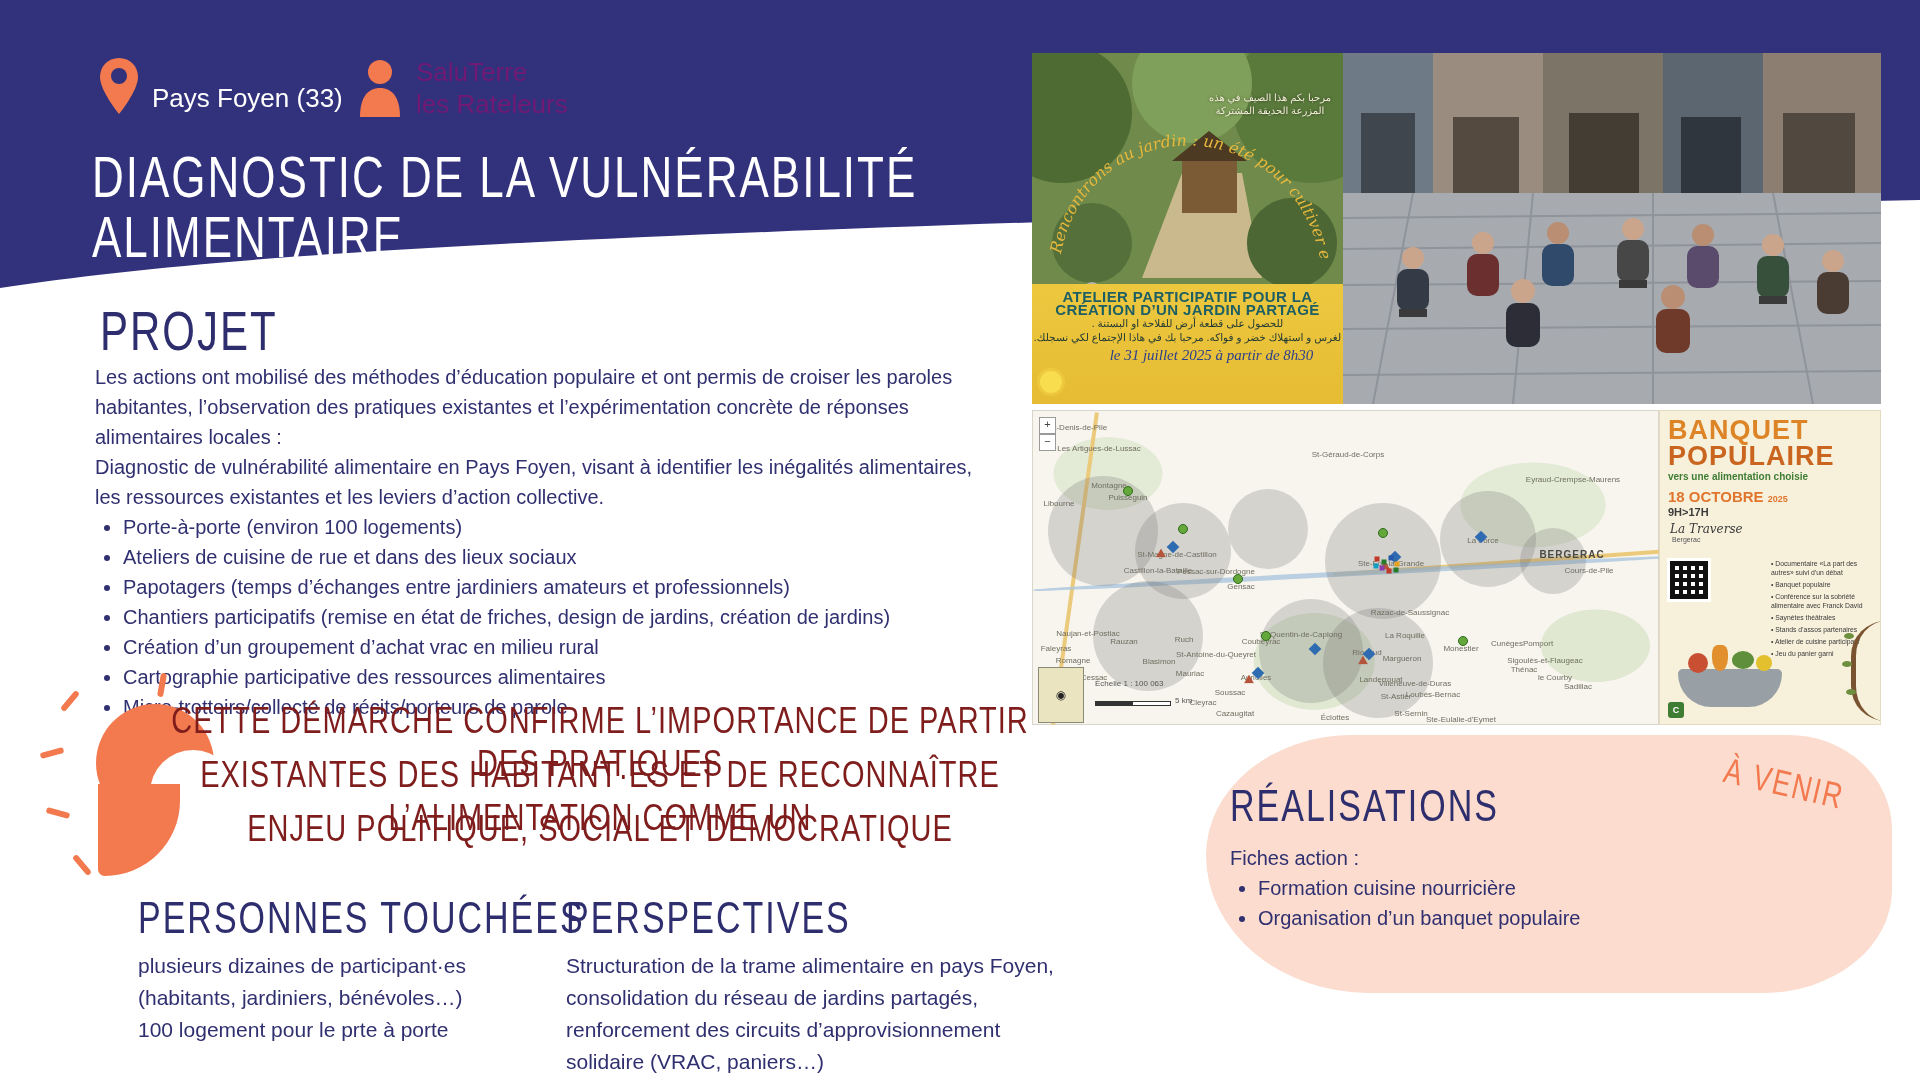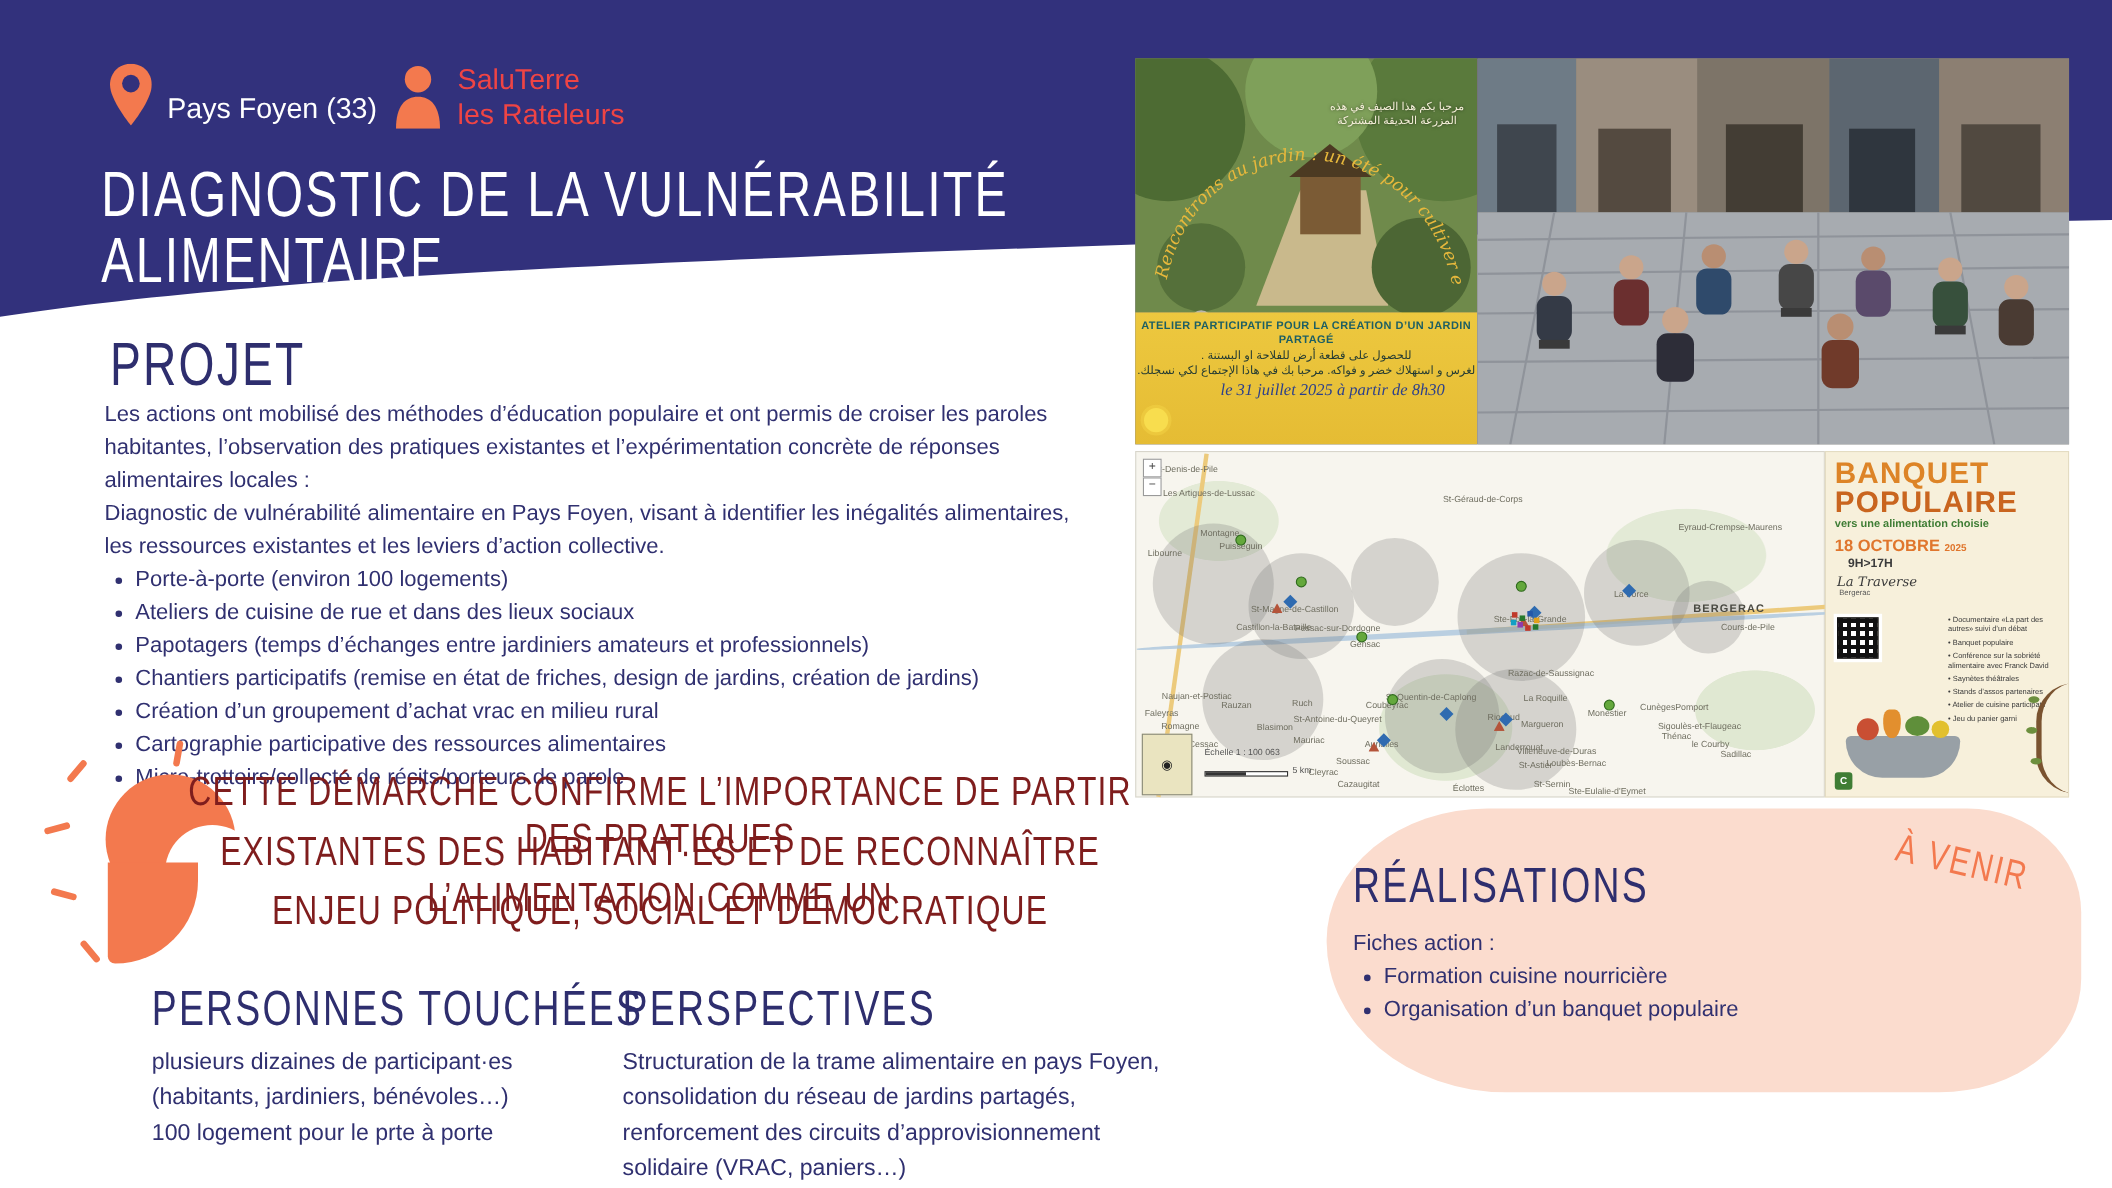--- a/index.html
+++ b/index.html
@@ -6,31 +6,31 @@
   .page{position:relative;width:1920px;height:1080px;overflow:hidden;background:#ffffff;
         font-family:"Liberation Sans",sans-serif;color:#303070;}
   .abs{position:absolute;}
   .sy{display:inline-block;transform:scaleY(1.32);transform-origin:0 0;letter-spacing:2px;font-weight:400;}
   .syc{display:inline-block;transform:scaleY(1.28);transform-origin:50% 0;letter-spacing:1px;}
   h1,h2,h3{margin:0;font-weight:400;text-decoration:underline;}
 
   
   .band-svg{position:absolute;left:0;top:0;width:1920px;height:300px;}
   .loc-badge{left:100px;top:58px;display:flex;align-items:flex-end;gap:14px;color:#fff;}
-  .org-badge{left:358px;top:56px;display:flex;align-items:center;gap:14px;color:#ef4444;}
+  .org-badge{left:358px;top:56px;display:flex;align-items:center;gap:14px;color:#701a75;}
   .badge-label{font-size:26px;line-height:32px;}
   .page-title{left:92px;top:138px;color:#fff;font-size:44px;line-height:60px;}
 
   
   .photo{overflow:hidden;background:#777;}
   .photo-garden{left:1032px;top:53px;width:311px;height:351px;}
   .photo-street{left:1343px;top:53px;width:538px;height:351px;}
   .garden-band{position:absolute;left:0;top:231px;width:311px;height:120px;
     background:linear-gradient(#edc83f,#e5bc34);text-align:center;padding-top:6px;box-sizing:border-box;}
-  .garden-title{font-size:10px;font-weight:bold;color:#1d5f63;letter-spacing:.4px;line-height:13px;}
+  .garden-title{font-size:15px;font-weight:bold;color:#1d5f63;letter-spacing:.4px;line-height:13px;}
   .garden-arabic{font-size:10.5px;color:#243b33;line-height:14px;direction:rtl;}
   .garden-date{font-size:15px;font-style:italic;color:#2b3f8c;margin-top:3px;font-family:Liberation Serif, serif;padding-left:48px;}
   .garden-arabic-top{position:absolute;right:8px;top:38px;width:130px;direction:rtl;color:#f6efda;
     font-size:10px;line-height:13px;text-shadow:0 0 3px rgba(0,0,0,.55);text-align:center;}
   .sun{position:absolute;left:8px;top:318px;width:22px;height:22px;border-radius:50%;background:#f8dd4e;
        box-shadow:0 0 0 3px rgba(248,221,78,.35);}
 
   
   .map-box{left:1032px;top:410px;width:627px;height:315px;background:
       radial-gradient(90px 60px at 12% 20%,#e3ead6 0 60%,transparent 61%),
@@ -60,21 +60,21 @@
 
   
   .poster{left:1659px;top:410px;width:222px;height:315px;background:#f7f0db;border:1px solid #e4dcc2;
           box-sizing:border-box;overflow:hidden;}
   .poster-title{font-size:27px;font-weight:bold;letter-spacing:1px;line-height:26px;text-align:left;
                 padding:6px 0 0 8px;color:#dd8427;}
   .poster-title .t2{color:#c9651f;}
   .poster-tagline{font-size:10px;font-weight:bold;color:#3f7d35;padding:2px 0 0 8px;}
   .poster-date{font-size:15px;font-weight:bold;color:#e0762d;padding:6px 0 0 8px;}
   .poster-year{font-size:9px;color:#e0762d;}
-  .poster-hours{font-size:11px;font-weight:bold;color:#3b3b3b;padding:1px 0 0 20px;}
+  .poster-hours{font-size:11px;font-weight:bold;color:#3b3b3b;padding:1px 0 0 8px;}
   .poster-venue{font-size:12px;font-style:italic;color:#3b3b3b;padding:4px 0 0 10px;font-family:"DejaVu Serif",serif;}
   .poster-city{font-size:7px;color:#555;padding:0 0 0 12px;}
   .qr{position:absolute;left:10px;top:150px;width:36px;height:36px;background:
       repeating-linear-gradient(0deg,#111 0 4px,transparent 4px 8px),
       repeating-linear-gradient(90deg,#111 0 4px,#fff 4px 8px);outline:3px solid #fff;border:1px solid #111;}
   .program{position:absolute;right:5px;top:148px;width:104px;font-size:6.8px;color:#3a3a3a;line-height:9px;}
   .program div{margin-bottom:3px;}
   .pot{position:absolute;left:18px;top:232px;width:110px;height:64px;}
   .pot .bowl{position:absolute;left:0;top:26px;width:104px;height:38px;background:#98a0a6;
              border-radius:6px 6px 42px 42px;}

